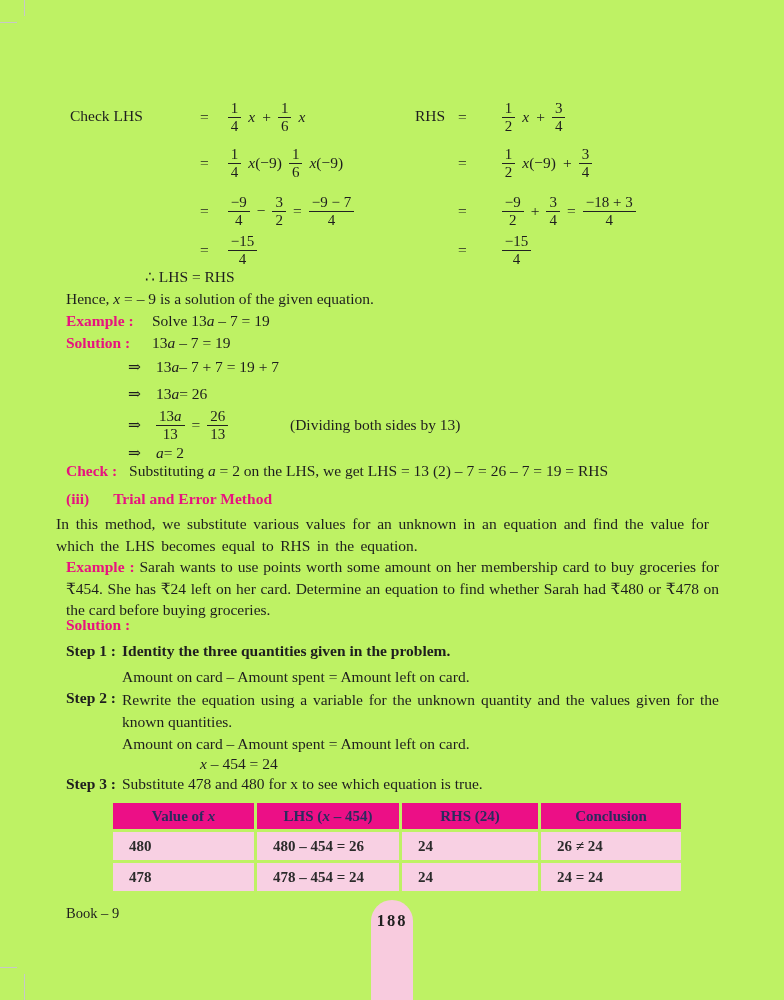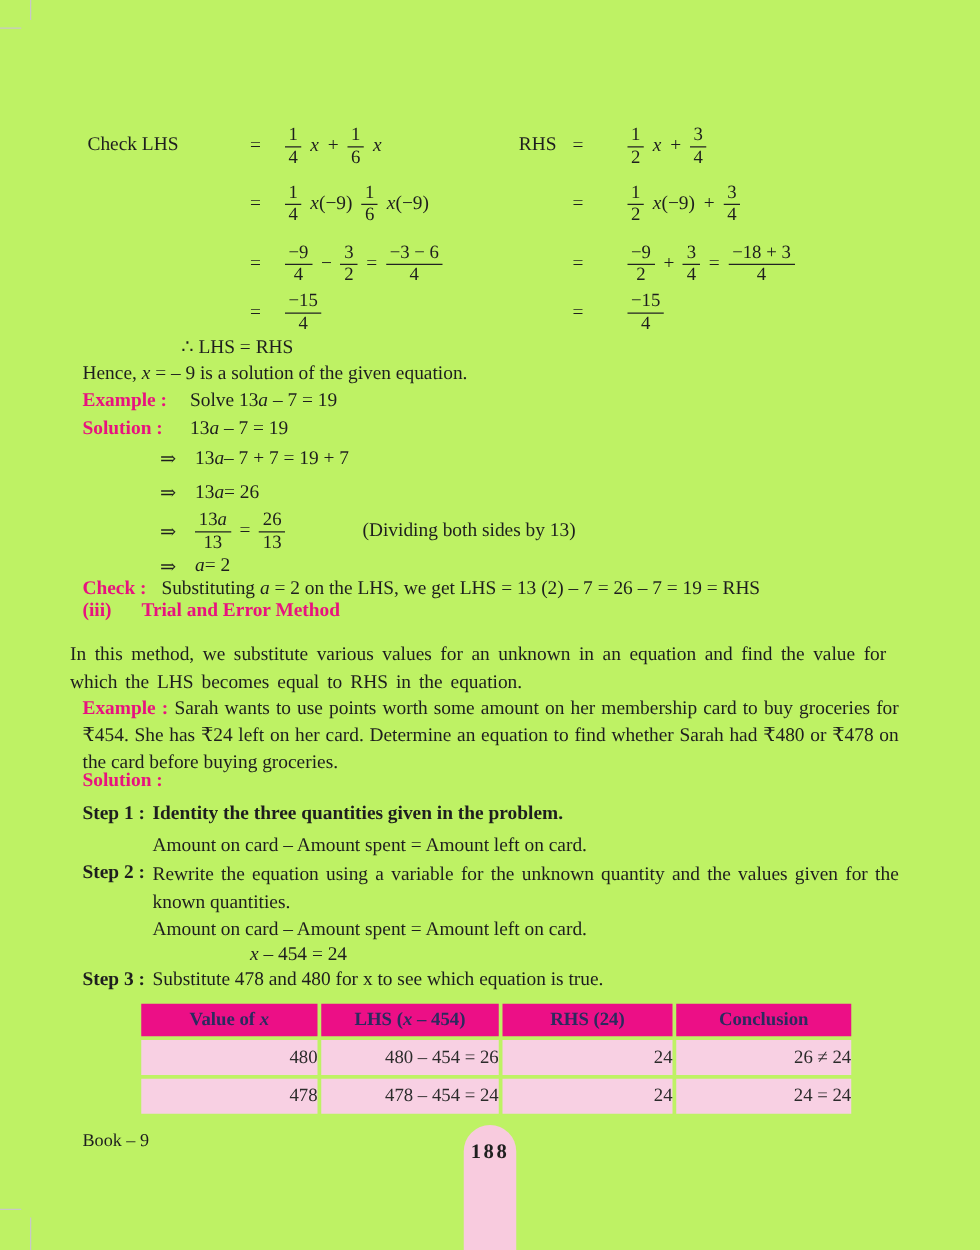--- a/index.html
+++ b/index.html
@@ -18,21 +18,21 @@
   .frac .fn{border-bottom:1.2px solid #222;padding:0 3px;}
   .frac .fd{padding:0 3px;}
   .note{font-size:15.5px;}
   .para{position:absolute;text-align:justify;line-height:21.5px;}
   .method-para{word-spacing:2.5px;line-height:22px;}
   
   #vtable{position:absolute;left:113px;top:803px;display:grid;
           grid-template-columns:141px 142px 136px 140px;gap:3px;}
   .th{background:#ec0f86;color:#2b2b5e;font-weight:bold;text-align:center;
       padding:5px 0 4px 0;font-size:15px;}
-  .td{background:#f8d0e3;text-align:right;padding:6px 0 5px 0;font-size:15px;color:#2b2b2b;}
+  .td{background:#f8d0e3;text-align:left;padding:6px 0 5px 16px;font-size:15px;color:#2b2b2b;font-weight:bold;}
   
   #pill{position:absolute;left:371px;top:900px;width:42px;height:130px;
         background:#f8cbde;border-radius:22px;text-align:center;}
   #pill .pno{display:block;margin-top:11px;font-weight:bold;letter-spacing:2px;
              font-size:16.5px;color:#1f1f1f;}
 </style>
 </head>
 <body>
 
 <div id="page">
@@ -84,21 +84,21 @@
         <span class="fn">−9</span>
         <span class="fd">4</span>
       </span>
     <span>−</span>
     <span class="frac">
         <span class="fn">3</span>
         <span class="fd">2</span>
       </span>
     <span>=</span>
     <span class="frac">
-        <span class="fn">−3 − 6</span>
+        <span class="fn">−9 − 7</span>
         <span class="fd">4</span>
       </span>
   </div>
   <div class="eqrow" style="left:200px;top:230px;height:40px;">
     <span class="eqs">=</span>
     <span class="frac">
         <span class="fn">−15</span>
         <span class="fd">4</span>
       </span>
   </div>
@@ -209,21 +209,21 @@
         <span class="it">a</span>
         <span> = 2</span>
       </span>
   </div>
 
   <div class="abs" style="left:66px;top:462px;white-space:nowrap;">
     <span class="mag">Check :</span>
     <span style="margin-left:8px;"><span>Substituting </span><span class="it">a</span><span> = 2 on the LHS, we get LHS = 13 (2) – 7 = 26 – 7 = 19 = RHS</span></span>
   </div>
 
-  <div class="abs" style="left:66px;top:480px;">
+  <div class="abs" style="left:66px;top:490px;">
     <span class="mag">(iii)</span>
     <span class="mag" style="margin-left:20px;">Trial and Error Method</span>
   </div>
 
   <div class="para method-para" style="left:56px;top:513px;width:653px;">In this method, we substitute various values for an unknown in an equation and find the value for which the LHS becomes equal to RHS in the equation.</div>
 
   <div class="para" style="left:66px;top:556px;width:653px;">
     <span class="mag">Example : </span><span>Sarah wants to use points worth some amount on her membership card to buy groceries for ₹454. She has ₹24 left on her card. Determine an equation to find whether Sarah had ₹480 or ₹478 on the card before buying groceries.</span>
   </div>
 

